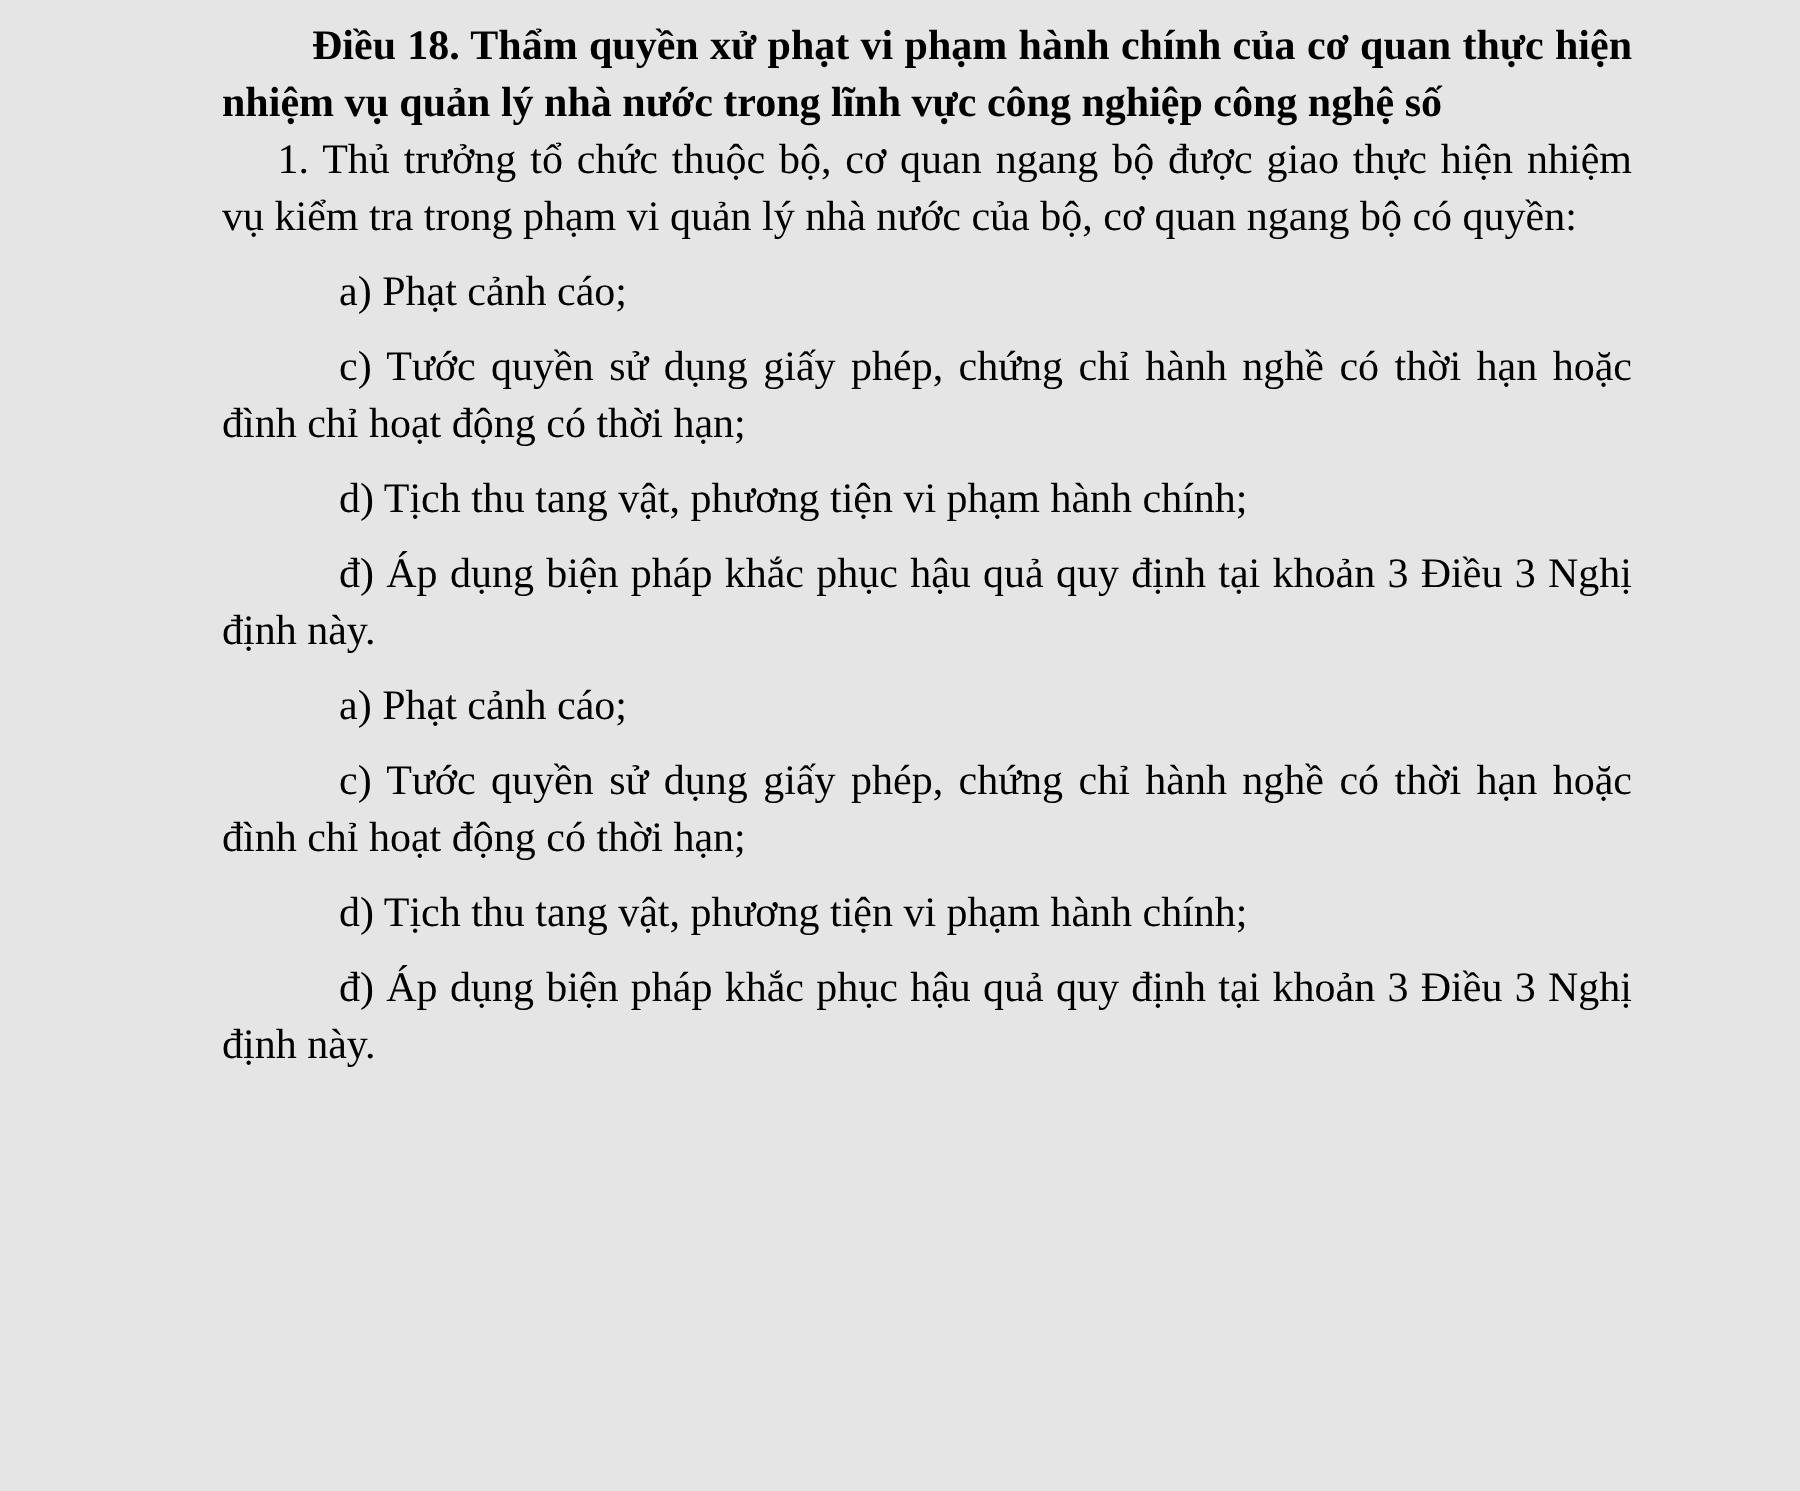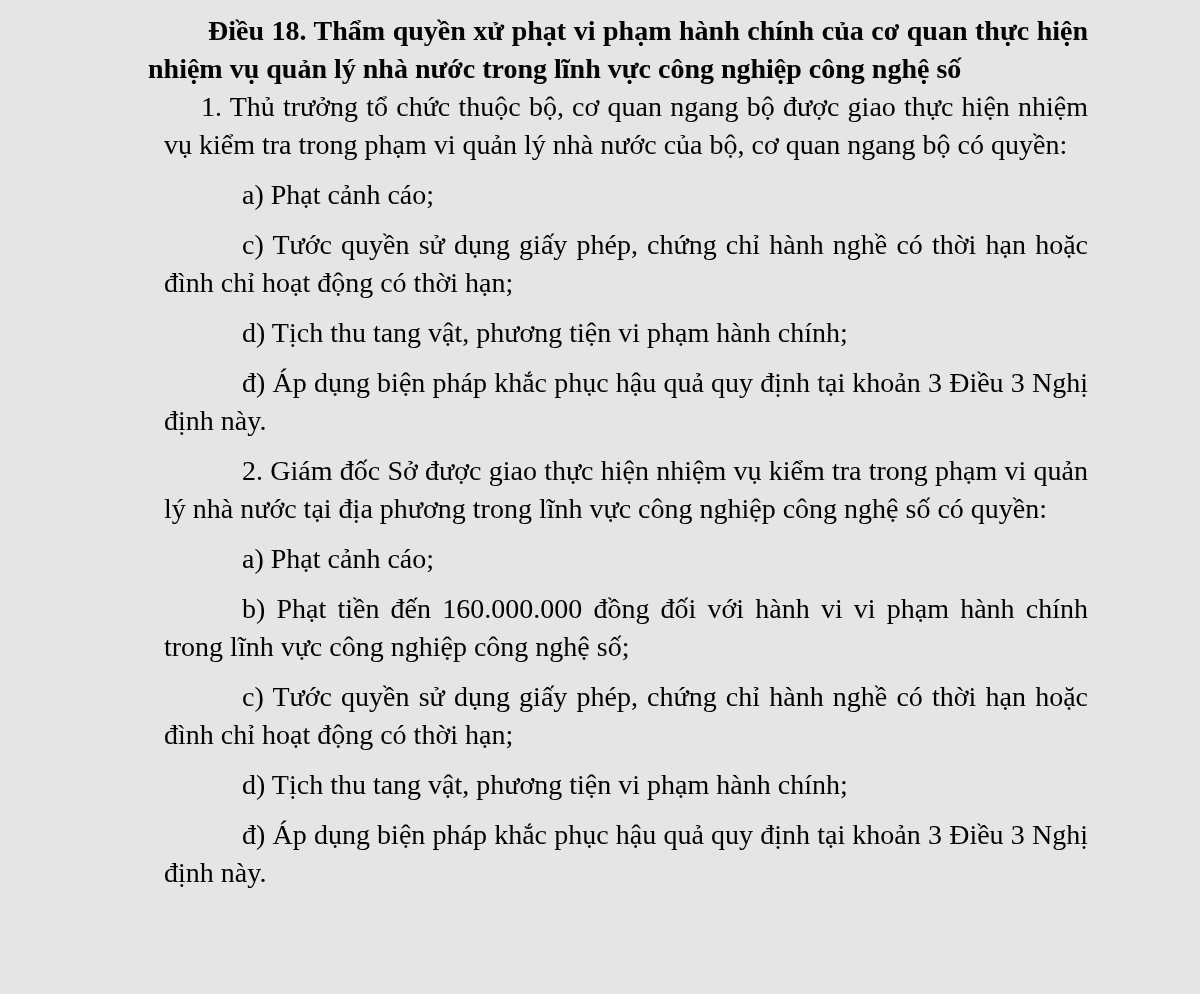--- a/index.html
+++ b/index.html
@@ -23,38 +23,36 @@
   }
   .article-heading {
     margin: 0;
     font-weight: bold;
     font-size: 28px;
     line-height: 38px;
     text-indent: 60px;
     text-align: justify;
   }
   .para {
-    margin: 0 0 12px 16px;
+    margin: 0 0 12px 0;
     text-indent: 78px;
   }
   .para.indent-sm {
     text-indent: 37px;
   }
 </style>
 </head>
 <body>
 
 <div class="page">
   <p class="article-heading">Điều 18. Thẩm quyền xử phạt vi phạm hành chính của cơ quan thực hiện nhiệm vụ quản lý nhà nước trong lĩnh vực công nghiệp công nghệ số</p>
   <div>
       <p class="para indent-sm">1. Thủ trưởng tổ chức thuộc bộ, cơ quan ngang bộ được giao thực hiện nhiệm vụ kiểm tra trong phạm vi quản lý nhà nước của bộ, cơ quan ngang bộ có quyền:</p>
       <p class="para">a) Phạt cảnh cáo;</p>
       <p class="para">c) Tước quyền sử dụng giấy phép, chứng chỉ hành nghề có thời hạn hoặc đình chỉ hoạt động có thời hạn;</p>
       <p class="para">d) Tịch thu tang vật, phương tiện vi phạm hành chính;</p>
       <p class="para">đ) Áp dụng biện pháp khắc phục hậu quả quy định tại khoản 3 Điều 3 Nghị định này.</p>
-      <p class="para">2. Giám đốc Sở được giao thực hiện nhiệm vụ kiểm tra trong phạm vi quản lý nhà nước tại địa phương trong lĩnh vực công nghiệp công nghệ số có quyền:</p>
       <p class="para">a) Phạt cảnh cáo;</p>
-      <p class="para">b) Phạt tiền đến 160.000.000 đồng đối với hành vi vi phạm hành chính trong lĩnh vực công nghiệp công nghệ số;</p>
       <p class="para">c) Tước quyền sử dụng giấy phép, chứng chỉ hành nghề có thời hạn hoặc đình chỉ hoạt động có thời hạn;</p>
       <p class="para">d) Tịch thu tang vật, phương tiện vi phạm hành chính;</p>
       <p class="para">đ) Áp dụng biện pháp khắc phục hậu quả quy định tại khoản 3 Điều 3 Nghị định này.</p>
     </div>
 </div>
 
 </body></html>

